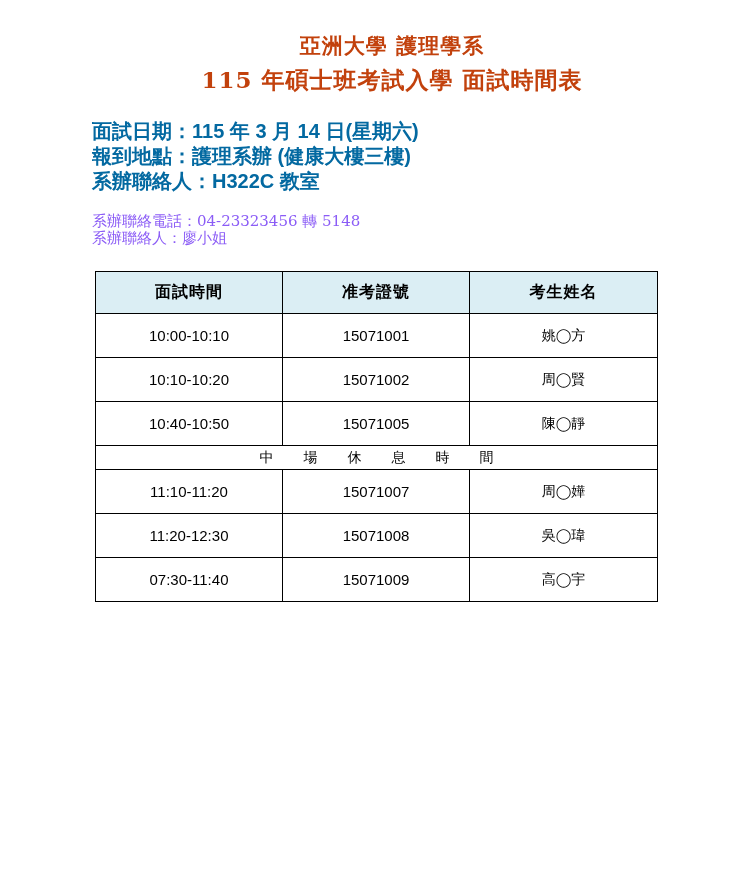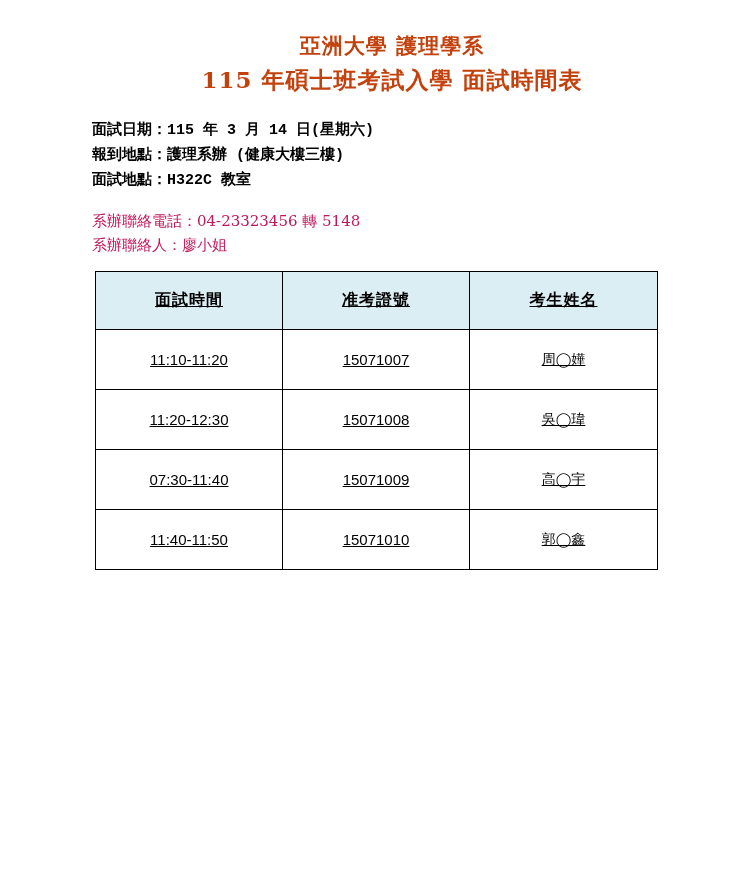--- a/index.html
+++ b/index.html
@@ -2,81 +2,94 @@
 <html><head>
 <meta charset="utf-8">
 <style>
   html, body { margin: 0; padding: 0; background: #ffffff; }
   body { width: 752px; height: 881px; position: relative; overflow: hidden;
          font-family: "DejaVu Serif", "Liberation Serif", serif; color: #000; }
   .title { position: absolute; left: 16px; width: 752px; text-align: center;
            font-family: "DejaVu Serif", "Liberation Serif", serif; font-weight: bold; color: #c2410c; }
   .title1 { top: 32px; font-size: 21px; line-height: 28px; letter-spacing: 1px; }
   .title2 { top: 64px; font-size: 23px; line-height: 32px; letter-spacing: 1px; }
-  .info { position: absolute; left: 92px; font-size: 15px; line-height: 24px;
-          color: #000000; font-weight: bold;
-          font-family: Liberation Mono, monospace; }
+  .info { position: absolute; left: 92px; font-size: 20px; line-height: 24px;
+          color: #0369a1; font-weight: bold;
+          font-family: Liberation Sans, sans-serif; }
   .info1 { top: 119px; }
   .info2 { top: 144px; }
   .info3 { top: 169px; }
-  .contact { position: absolute; left: 92px; font-size: 15px; line-height: 24px; color: #be185d;
+  .contact { position: absolute; left: 92px; font-size: 15px; line-height: 24px; color: #8b5cf6;
              font-family: "DejaVu Serif", "Liberation Serif", serif; }
   .contact1 { top: 209px; }
-  .contact2 { top: 233px; text-align: center; }
+  .contact2 { top: 226px; text-align: center; }
   table.sched { position: absolute; left: 95px; top: 271px; width: 562px;
                 border-collapse: collapse; table-layout: fixed; }
-  table.sched th, table.sched td { border: 1px solid #000; text-align: center; padding: 8px; text-decoration: underline; }
+  table.sched th, table.sched td { border: 1px solid #000; text-align: center; padding: 0; }
   table.sched th { background: #dbeef4; height: 41px; font-size: 16px; font-weight: bold;
                    font-family: "DejaVu Serif", "Liberation Serif", serif; letter-spacing: 1px; }
   table.sched td { height: 43px; font-size: 15px; font-family: "Liberation Sans", "DejaVu Sans", sans-serif; }
   table.sched td.name { font-family: "DejaVu Serif", "Liberation Serif", serif; font-size: 14px; }
   table.sched td.break { height: 23px; font-size: 14px; letter-spacing: 30px;
                          font-family: "DejaVu Serif", "Liberation Serif", serif; padding-left: 30px; }
 </style>
 </head>
 <body>
 
 <div class="title title1">亞洲大學  護理學系</div>
 <div class="title title2">115 年碩士班考試入學  面試時間表</div>
 
 <div class="info info1">面試日期：115 年 3 月 14 日(星期六)</div>
 <div class="info info2">報到地點：護理系辦 (健康大樓三樓)</div>
-<div class="info info3">面試地點：H322C 教室</div>
+<div class="info info3">系辦聯絡人：H322C 教室</div>
 
 <div class="contact contact1">系辦聯絡電話：04-23323456 轉 5148</div>
 <div class="contact contact2">系辦聯絡人：廖小姐</div>
 
 <table class="sched">
   <colgroup>
       <col style="width:187px">
       <col style="width:187px">
       <col style="width:188px">
     </colgroup>
   <thead>
     <tr>
       <th>面試時間</th>
       <th>准考證號</th>
       <th>考生姓名</th>
     </tr>
   </thead>
   <tbody>
     <tr>
+      <td>10:00-10:10</td>
+      <td>15071001</td>
+      <td class="name">姚◯方</td>
+    </tr>
+    <tr>
+      <td>10:10-10:20</td>
+      <td>15071002</td>
+      <td class="name">周◯賢</td>
+    </tr>
+    <tr>
+      <td>10:40-10:50</td>
+      <td>15071005</td>
+      <td class="name">陳◯靜</td>
+    </tr>
+    <tr>
+      <td class="break" colspan="3">中場休息時間</td>
+    </tr>
+    <tr>
       <td>11:10-11:20</td>
       <td>15071007</td>
       <td class="name">周◯嬅</td>
     </tr>
     <tr>
       <td>11:20-12:30</td>
       <td>15071008</td>
       <td class="name">吳◯瑋</td>
     </tr>
     <tr>
       <td>07:30-11:40</td>
       <td>15071009</td>
       <td class="name">高◯宇</td>
     </tr>
-    <tr>
-      <td>11:40-11:50</td>
-      <td>15071010</td>
-      <td class="name">郭◯鑫</td>
-    </tr>
   </tbody>
 </table>
 
 </body></html>

